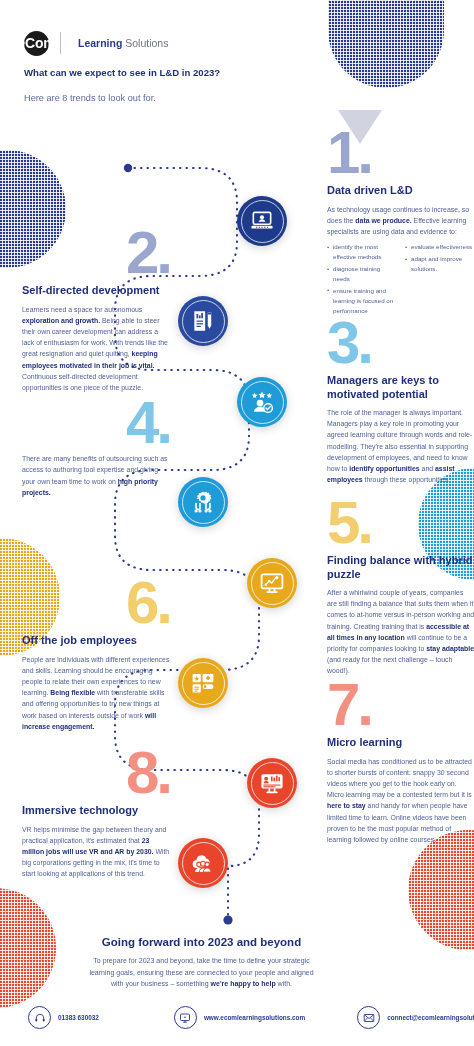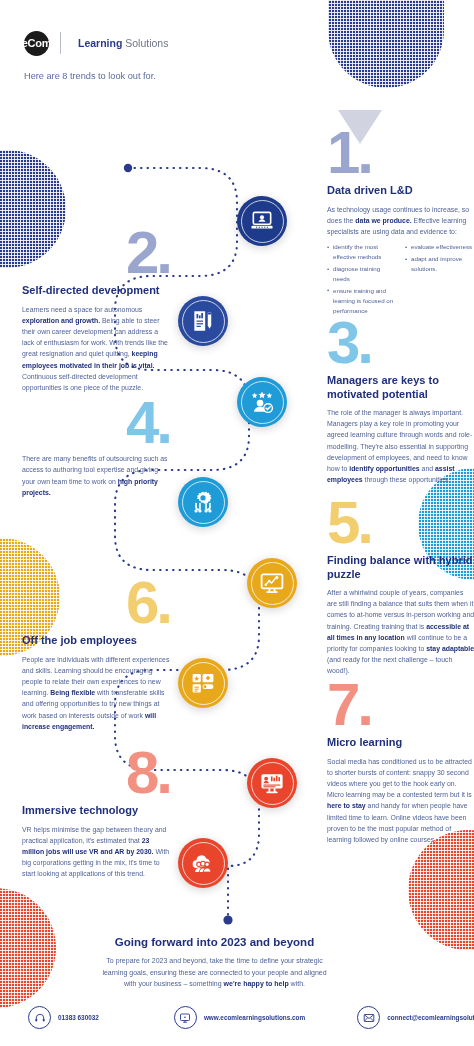--- a/index.html
+++ b/index.html
@@ -87,21 +87,21 @@
     opacity: .85;
   }
 
   
   .header { position: absolute; top: 30px; left: 24px; width: 330px; }
 
   .logo-row { display: flex; align-items: center; height: 26px; }
   .logo-mark {
     width: 25px; height: 25px; border-radius: 50%;
     background: #1b1b1b; color: #ffffff;
-    font-size: 11px; font-weight: bold;
+    font-size: 14px; font-weight: bold;
     display: flex; align-items: center; justify-content: center;
     letter-spacing: -.2px;
   }
   .logo-divider { width: 1px; height: 22px; background: #b9bdcb; margin: 0 9px 0 11px; }
   .logo-text { font-size: 10.5px; color: #2a3a8c; }
   .logo-text b { font-weight: bold; padding-left: 8px; }
   .logo-text span { color: #6f7589; }
 
   .main-title {
     margin-top: 17px;
@@ -154,21 +154,21 @@
   .bullets ul { list-style: none; flex: 1; }
   .bullets li {
     font-size: 6.2px; line-height: 1.6; color: #4d5f96;
     position: relative; padding-left: 6px; margin-bottom: 2px;
   }
   .bullets li::before {
     content: "•"; position: absolute; left: 0; top: -.5px; color: #4d5f96;
   }
 
   
-  .closing { position: absolute; top: 936px; left: 18px; width: 393px; text-align: center; }
+  .closing { position: absolute; top: 936px; left: 5px; width: 393px; text-align: center; }
   .closing-title { font-size: 11.5px; font-weight: bold; color: #1f2f7a; }
   .closing-body {
     margin: 7px auto 0; width: 230px;
     font-size: 7px; line-height: 1.66; color: #4d5f96;
   }
   .closing-body b { font-weight: bold; color: #1f2f7a; }
 
   
   .footer {
     position: absolute; top: 1006px; left: 0; width: 474px;
@@ -202,20 +202,21 @@
 
   <div class="header">
     <div class="logo-row">
       <div class="logo-mark">eCom</div>
       <div class="logo-divider"></div>
       <div class="logo-text">
         <b>Learning</b>
         <span>Solutions</span>
       </div>
     </div>
+    <div class="sub-title">What can we expect to see in L&amp;D in 2023?</div>
     <div class="sub-note">Here are 8 trends to look out for.</div>
   </div>
 
   <svg class="spine" viewBox="0 0 474 800" fill="none">
     <path d="M128 18 L200 18 Q237 18 237 52 L237 92 Q237 126 200 126 L152 126
              Q115 126 115 160 L115 186 Q115 220 152 220 L212 220
              Q249 220 249 254 L249 286 Q249 320 212 320 L152 320
              Q115 320 115 354 L115 386 Q115 420 152 420 L222 420
              Q259 420 259 454 L259 486 Q259 520 222 520 L152 520
              Q115 520 115 554 L115 586 Q115 620 152 620 L222 620

